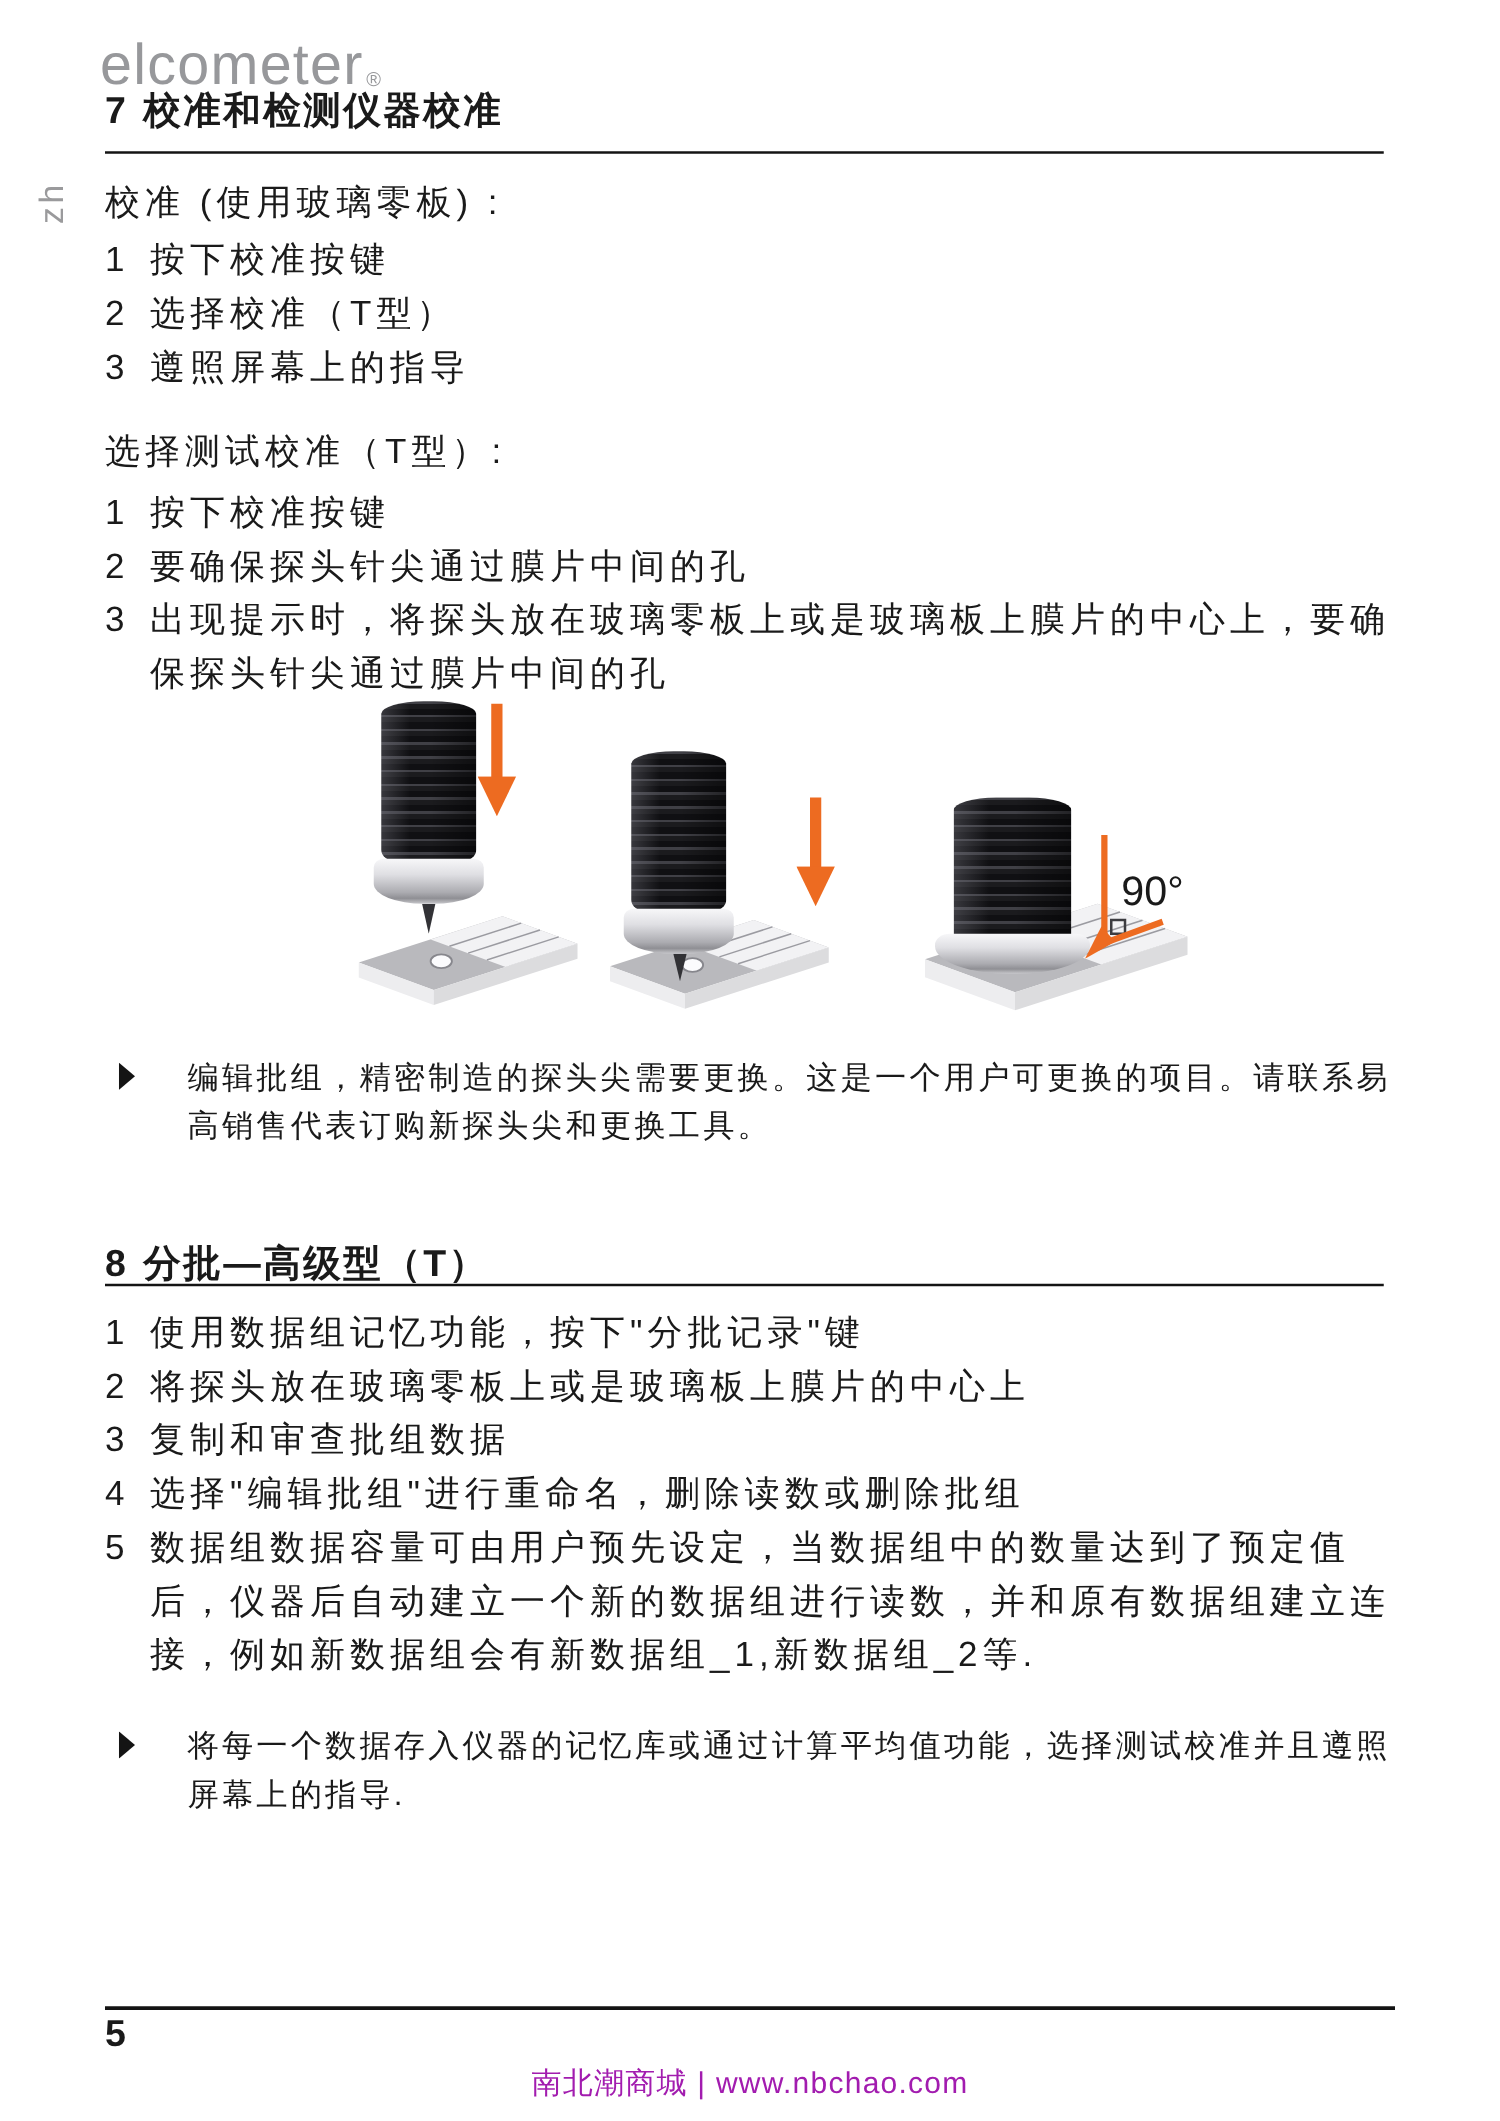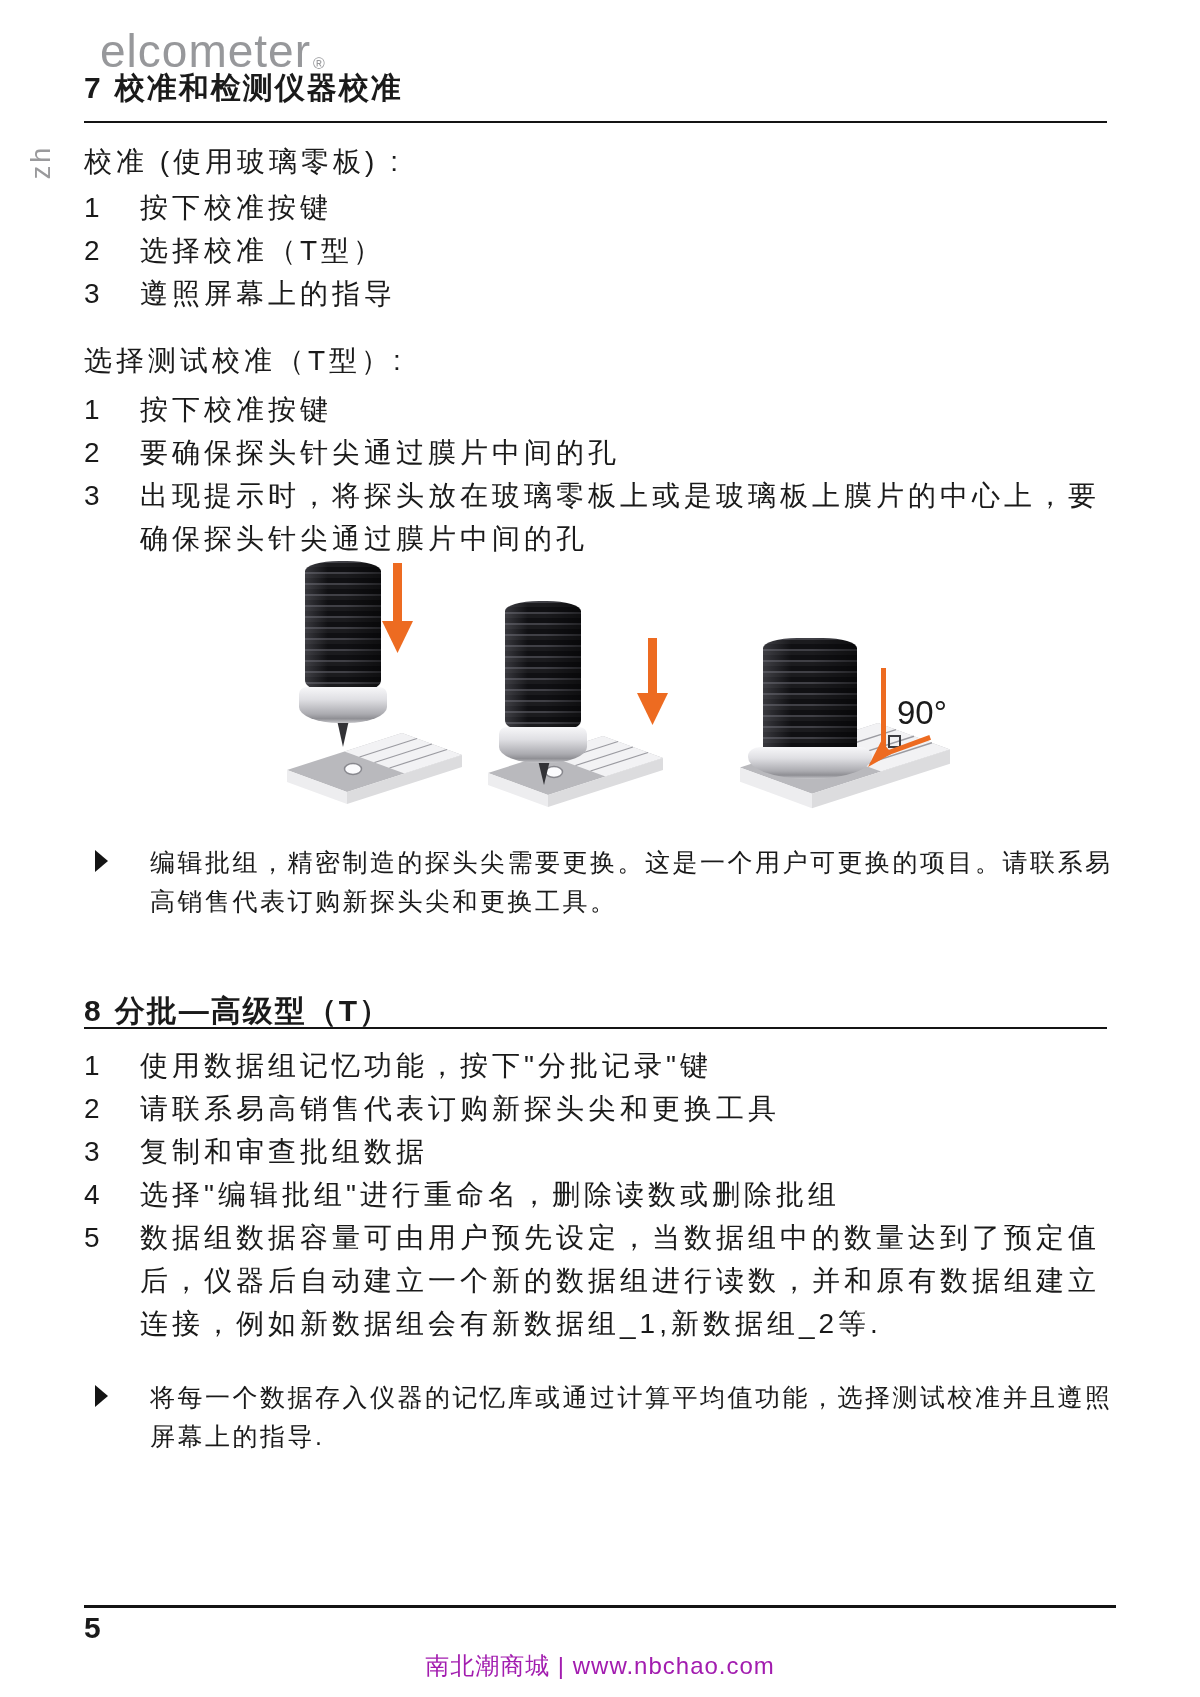--- a/index.html
+++ b/index.html
@@ -1,41 +1,41 @@
 <!DOCTYPE html>
 <html><head>
 <meta charset="utf-8">
 <style>
   html,body{margin:0;padding:0;background:#ffffff;}
   body{width:1200px;height:1697px;position:relative;overflow:hidden;
        font-family:"Liberation Sans","DejaVu Sans",sans-serif;color:#1a1a1a;}
 
   
-  .logo{position:absolute;left:100px;top:24px;font-size:46px;font-weight:400;
+  .logo{position:absolute;left:80px;top:24px;font-size:46px;font-weight:400;
         color:#97989b;letter-spacing:1px;}
   .logo .reg{font-size:16px;vertical-align:-2px;margin-left:2px;}
 
   
   .lang-tab{position:absolute;left:10px;top:148px;width:60px;height:28px;
             text-align:center;color:#9a9a9c;font-size:27px;letter-spacing:3px;
             transform:rotate(-90deg);}
 
   
   .sec-head{position:absolute;left:84px;font-size:30px;font-weight:700;
             letter-spacing:2px;white-space:nowrap;}
   .sec-head .sec-num{margin-right:12px;}
   .rule{position:absolute;left:84px;width:1023px;height:2px;background:#141414;}
 
   
   .intro{position:absolute;left:84px;width:1032px;font-size:28px;
          letter-spacing:4px;line-height:41px;}
   .step{position:absolute;left:84px;width:1032px;font-size:28px;
         letter-spacing:4px;line-height:43px;}
   .step .num{position:absolute;left:0;top:0;letter-spacing:0;}
-  .step .txt{display:block;margin-left:56px;}
+  .step .txt{display:block;margin-left:36px;}
 
   
   .note{position:absolute;left:84px;width:1032px;font-size:25px;
         letter-spacing:2.5px;line-height:39px;}
   .note-icon{position:absolute;left:11px;top:7px;width:13px;height:22px;
              background:#141414;clip-path:polygon(0 0,100% 50%,0 100%);}
   .note .txt{display:block;margin-left:66px;}
 
   
   .figure{position:absolute;left:270px;top:553px;width:700px;height:278px;}
@@ -163,21 +163,21 @@
     <span class="sec-num">8</span><span>分批—高级型（T）</span>
   </div>
   <div class="rule" style="top:1027px"></div>
 
   <div class="step" style="top:1044px">
     <span class="num">1</span>
     <span class="txt">使用数据组记忆功能，按下"分批记录"键</span>
   </div>
   <div class="step" style="top:1087px">
     <span class="num">2</span>
-    <span class="txt">请联系易高销售代表订购新探头尖和更换工具</span>
+    <span class="txt">将探头放在玻璃零板上或是玻璃板上膜片的中心上</span>
   </div>
   <div class="step" style="top:1130px">
     <span class="num">3</span>
     <span class="txt">复制和审查批组数据</span>
   </div>
   <div class="step" style="top:1173px">
     <span class="num">4</span>
     <span class="txt">选择"编辑批组"进行重命名，删除读数或删除批组</span>
   </div>
   <div class="step" style="top:1216px">

